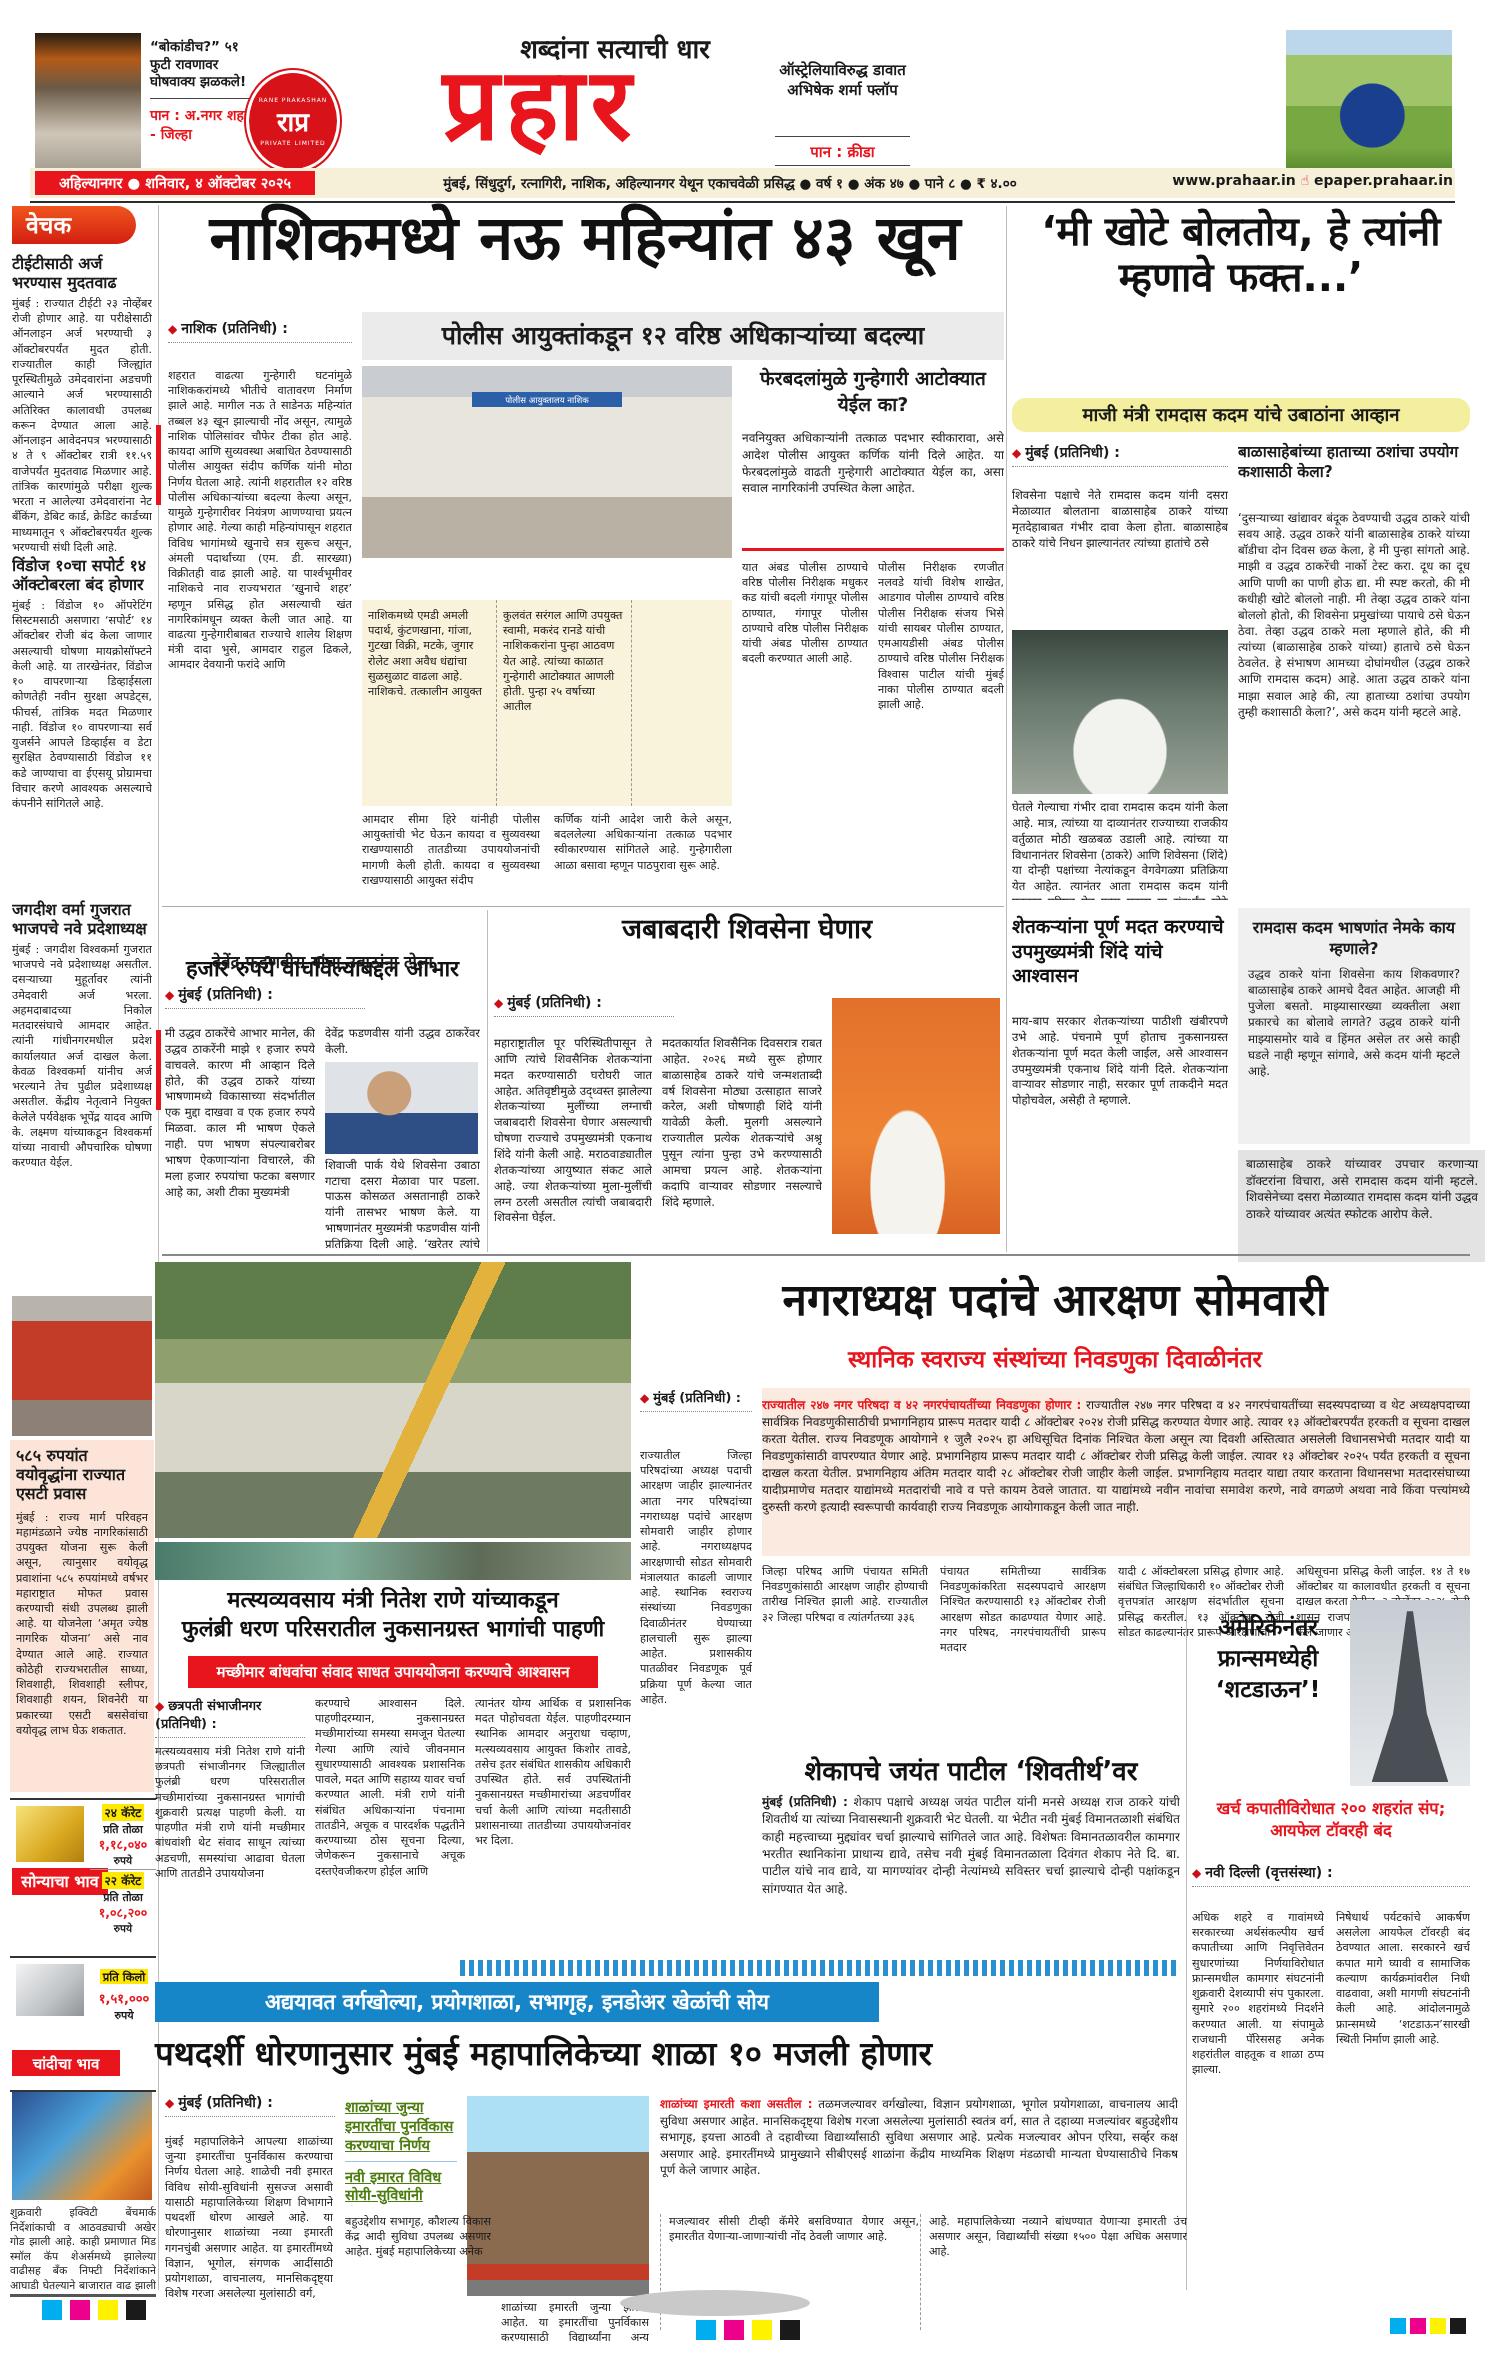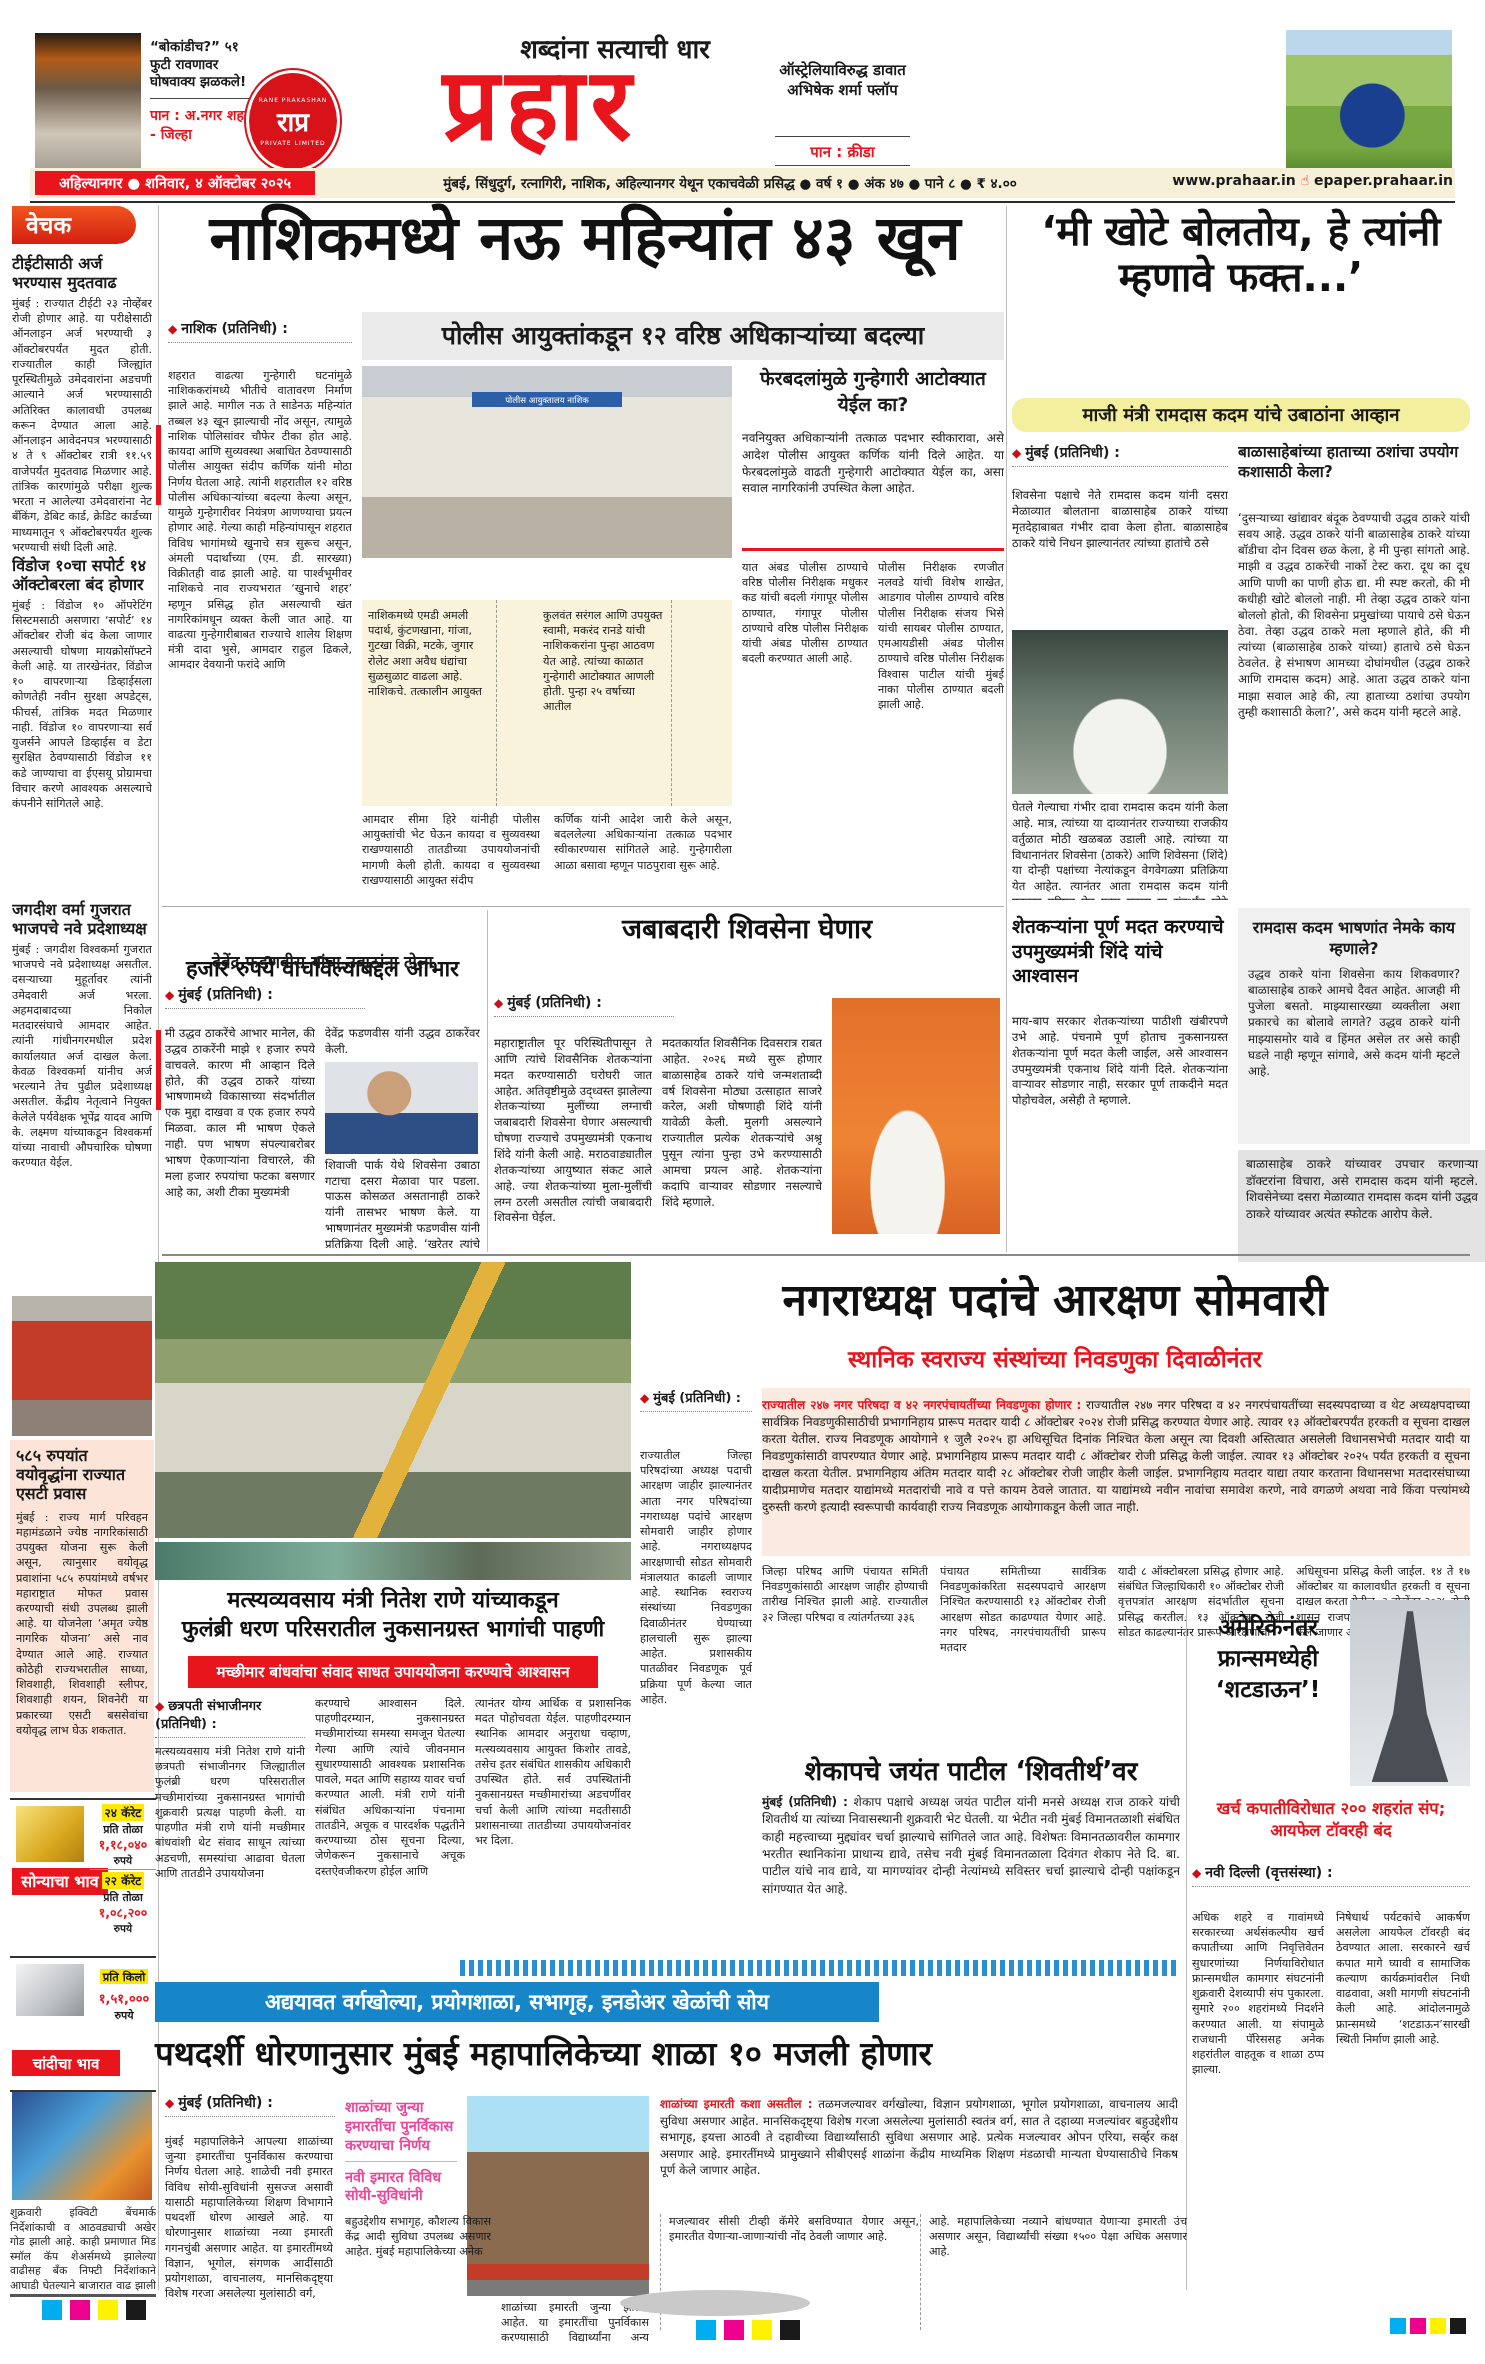--- a/index.html
+++ b/index.html
@@ -39,21 +39,21 @@
   .eiffel-tower{position:absolute;left:18%;top:6%;width:64%;height:92%;background:#4a4f55;
                 clip-path:polygon(46% 0,54% 0,72% 60%,100% 100%,0 100%,28% 60%);}
   .ph-bmc{background:linear-gradient(180deg,#aee0f5 0 28%,#8a6b4f 28% 84%,#c23c28 84% 92%,#7a7a7a 92% 100%);}
   .ph-dam{background:linear-gradient(90deg,#4c7a6a,#7fae9a 38%,#5d6b57 68%,#8d9883);}
   .kicker-gray{background:#ebebeb;font-weight:bold;}
   .kicker-yellow{background:#f3ef9e;font-weight:bold;border-radius:14px;}
   .cream-box{background:#faf3db;}
   .pink-box{background:#fbeadf;}
   .sq{width:20px;height:20px;display:inline-block;}
   .dotted-strip{background:repeating-linear-gradient(90deg,#2a8fd0 0 5px,#ffffff 5px 9px);}
-  .blue{color:#ec4899;}
+  .blue{color:#4d7c0f;text-decoration:underline;}
   .price-tag{background:#ffe900;font-weight:bold;display:inline-block;padding:0 3px;}
   .headline{font-weight:bold;color:#111;}
 </style>
 </head>
 <body>
 
 <div class="abs photo ph-crowd" style="left:35px;top:33px;width:106px;height:162px;"></div>
 
 <div class="abs" style="left:150px;top:38px;width:112px;">
   <div class="bold" style="font-size:13.5px;line-height:1.3;">“बोकांडीच?” ५१ फुटी रावणावर घोषवाक्य झळकले!</div>
@@ -147,21 +147,21 @@
   <span class="dia">◆</span><span>नाशिक (प्रतिनिधी) :</span>
 </div>
 <div class="abs body-sm jus col" style="left:168px;top:368px;width:184px;height:536px;">शहरात वाढत्या गुन्हेगारी घटनांमुळे नाशिककरांमध्ये भीतीचे वातावरण निर्माण झाले आहे. मागील नऊ ते साडेनऊ महिन्यांत तब्बल ४३ खून झाल्याची नोंद असून, त्यामुळे नाशिक पोलिसांवर चौफेर टीका होत आहे. कायदा आणि सुव्यवस्था अबाधित ठेवण्यासाठी पोलीस आयुक्त संदीप कर्णिक यांनी मोठा निर्णय घेतला आहे. त्यांनी शहरातील १२ वरिष्ठ पोलीस अधिकाऱ्यांच्या बदल्या केल्या असून, यामुळे गुन्हेगारीवर नियंत्रण आणण्याचा प्रयत्न होणार आहे. गेल्या काही महिन्यांपासून शहरात विविध भागांमध्ये खुनाचे सत्र सुरूच असून, अंमली पदार्थांच्या (एम. डी. सारख्या) विक्रीतही वाढ झाली आहे. या पार्श्वभूमीवर नाशिकचे नाव राज्यभरात ‘खुनाचे शहर’ म्हणून प्रसिद्ध होत असल्याची खंत नागरिकांमधून व्यक्त केली जात आहे. या वाढत्या गुन्हेगारीबाबत राज्याचे शालेय शिक्षण मंत्री दादा भुसे, आमदार राहुल ढिकले, आमदार देवयानी फरांदे आणि</div>
 
 <div class="abs photo ph-police" style="left:362px;top:366px;width:370px;height:192px;">
   <div class="ctr" style="margin:26px auto 0;width:150px;background:#2b5fa8;color:#fff;font-size:8.5px;padding:2px 0;">पोलीस आयुक्तालय नाशिक</div>
 </div>
 
 <div class="abs cream-box" style="left:362px;top:600px;width:370px;height:206px;display:flex;">
   <div class="body-sm col" style="width:33%;padding:8px 6px;border-right:1px dashed #999;">नाशिकमध्ये एमडी अमली पदार्थ, कुंटणखाना, गांजा, गुटखा विक्री, मटके, जुगार रोलेट अशा अवैध धंद्यांचा सुळसुळाट वाढला आहे. नाशिकचे. तत्कालीन आयुक्त</div>
-  <div class="body-sm col" style="width:33%;padding:8px 6px;border-right:1px dashed #999;margin-left:40px;">कुलवंत सरंगल आणि उपयुक्त स्वामी, मकरंद रानडे यांची नाशिककरांना पुन्हा आठवण येत आहे. त्यांच्या काळात गुन्हेगारी आटोक्यात आणली होती. पुन्हा २५ वर्षाच्या आतील</div>
+  <div class="body-sm col" style="width:33%;padding:8px 6px;border-right:1px dashed #999;">कुलवंत सरंगल आणि उपयुक्त स्वामी, मकरंद रानडे यांची नाशिककरांना पुन्हा आठवण येत आहे. त्यांच्या काळात गुन्हेगारी आटोक्यात आणली होती. पुन्हा २५ वर्षाच्या आतील</div>
 </div>
 <div class="abs body-sm jus col" style="left:362px;top:812px;width:178px;height:92px;">आमदार सीमा हिरे यांनीही पोलीस आयुक्तांची भेट घेऊन कायदा व सुव्यवस्था राखण्यासाठी तातडीच्या उपाययोजनांची मागणी केली होती. कायदा व सुव्यवस्था राखण्यासाठी आयुक्त संदीप</div>
 <div class="abs body-sm jus col" style="left:554px;top:812px;width:178px;height:92px;">कर्णिक यांनी आदेश जारी केले असून, बदललेल्या अधिकाऱ्यांना तत्काळ पदभार स्वीकारण्यास सांगितले आहे. गुन्हेगारीला आळा बसावा म्हणून पाठपुरावा सुरू आहे.</div>
 
 <div class="abs bold ctr col" style="left:742px;top:366px;width:262px;height:58px;font-size:19px;line-height:1.35;">फेरबदलांमुळे गुन्हेगारी आटोक्यात येईल का?</div>
 <div class="abs jus col" style="left:742px;top:430px;width:262px;height:112px;font-size:12px;line-height:1.4;">नवनियुक्त अधिकाऱ्यांनी तत्काळ पदभार स्वीकारावा, असे आदेश पोलीस आयुक्त कर्णिक यांनी दिले आहेत. या फेरबदलांमुळे वाढती गुन्हेगारी आटोक्यात येईल का, असा सवाल नागरिकांनी उपस्थित केला आहेत.</div>
 <div class="abs" style="left:742px;top:548px;width:262px;height:3px;background:#e8151c;"></div>
 <div class="abs body-sm jus col" style="left:742px;top:560px;width:126px;height:344px;">यात अंबड पोलीस ठाण्याचे वरिष्ठ पोलीस निरीक्षक मधुकर कड यांची बदली गंगापूर पोलीस ठाण्यात, गंगापूर पोलीस ठाण्याचे वरिष्ठ पोलीस निरीक्षक यांची अंबड पोलीस ठाण्यात बदली करण्यात आली आहे.</div>
 <div class="abs body-sm jus col" style="left:878px;top:560px;width:126px;height:344px;">पोलीस निरीक्षक रणजीत नलवडे यांची विशेष शाखेत, आडगाव पोलीस ठाण्याचे वरिष्ठ पोलीस निरीक्षक संजय भिसे यांची सायबर पोलीस ठाण्यात, एमआयडीसी अंबड पोलीस ठाण्याचे वरिष्ठ पोलीस निरीक्षक विश्वास पाटील यांची मुंबई नाका पोलीस ठाण्यात बदली झाली आहे.</div>
 

